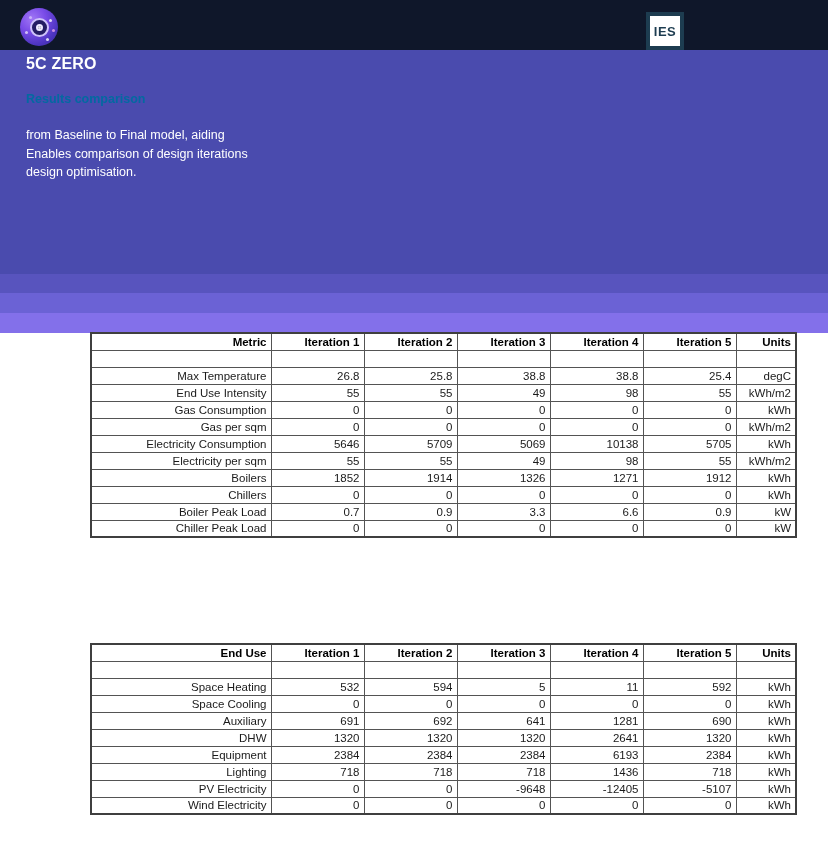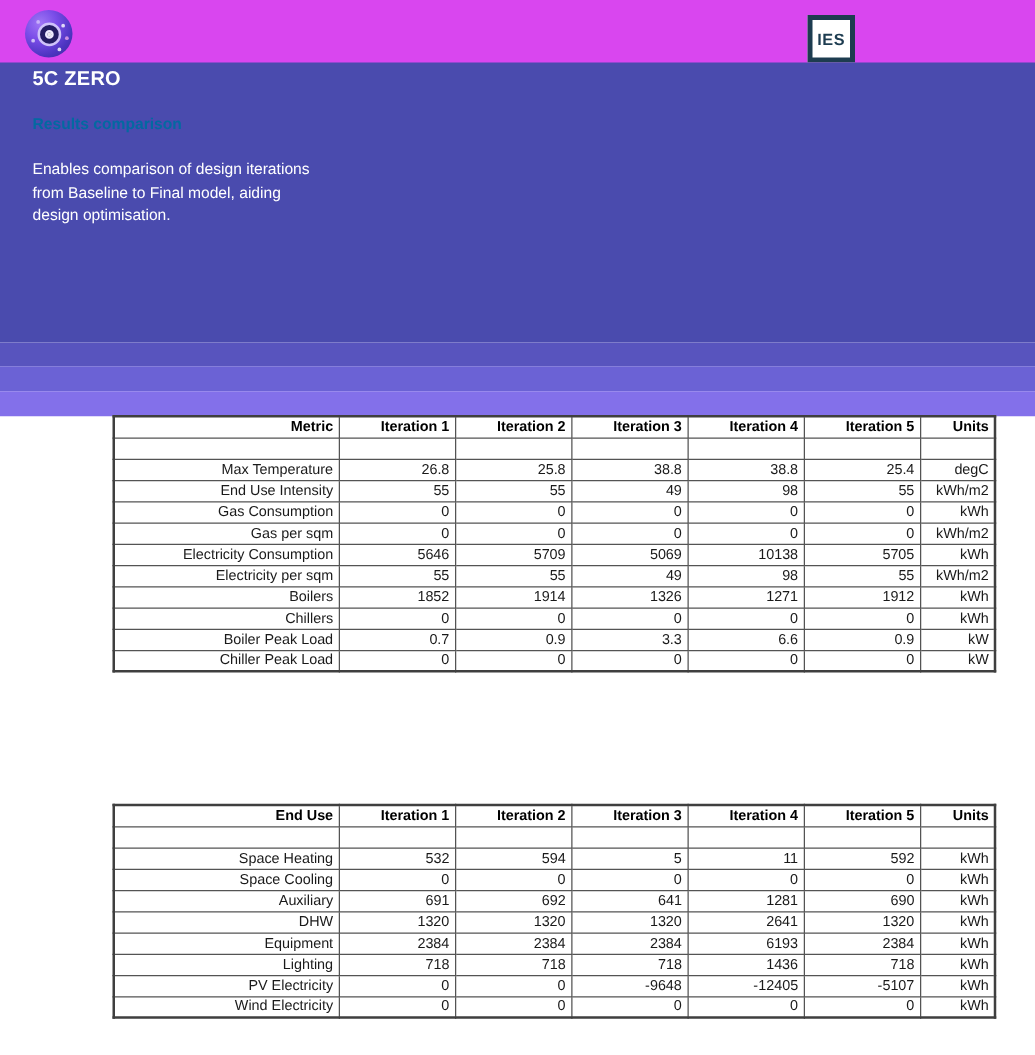--- a/index.html
+++ b/index.html
@@ -6,21 +6,21 @@
   html,body { margin:0; padding:0; }
   body {
     width:828px; height:844px;
     background:#ffffff;
     font-family:"Liberation Sans", sans-serif;
     position:relative;
     overflow:hidden;
   }
 
   
-  .top-strip { position:absolute; top:0; left:0; width:828px; height:52px; background:#d946ef; }
+  .top-strip { position:absolute; top:0; left:0; width:828px; height:52px; background:#0f172a; }
 
   .app-logo {
     position:absolute; left:20px; top:8px; width:38px; height:38px;
     border-radius:50%;
     background:radial-gradient(circle at 32% 28%, #a076f5 0%, #7a4ce8 35%, #4c34c0 70%, #3a2a93 100%);
     display:flex; align-items:center; justify-content:center;
   }
   .app-logo::after {
     content:''; position:absolute; left:50%; top:50%; width:3px; height:3px; margin:-1.5px;
     border-radius:50%; background:rgba(255,255,255,.9);
@@ -107,22 +107,22 @@
 </div>
 
 <div class="banner"></div>
 <div class="band-2"></div>
 <div class="band-3"></div>
 <div class="band-4"></div>
 
 <div class="app-title">5C ZERO</div>
 <div class="section-title">Results comparison</div>
 <div class="description">
+  <div>from Baseline to Final model, aiding</div>
   <div>Enables comparison of design iterations</div>
-  <div>from Baseline to Final model, aiding</div>
   <div>design optimisation.</div>
 </div>
 
 <table class="data-table" id="table-0" data-table="0">
   <colgroup>
     <col class="c-label">
       <col class="c-iter">
       <col class="c-iter">
       <col class="c-iter">
     <col class="c-iter">

